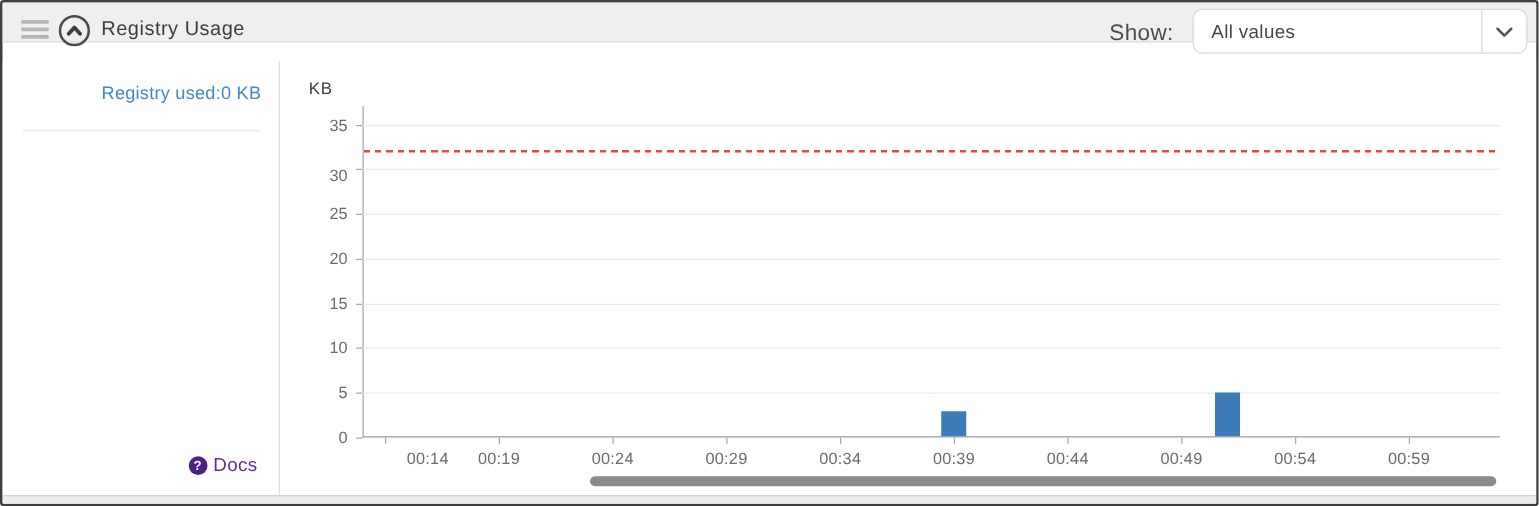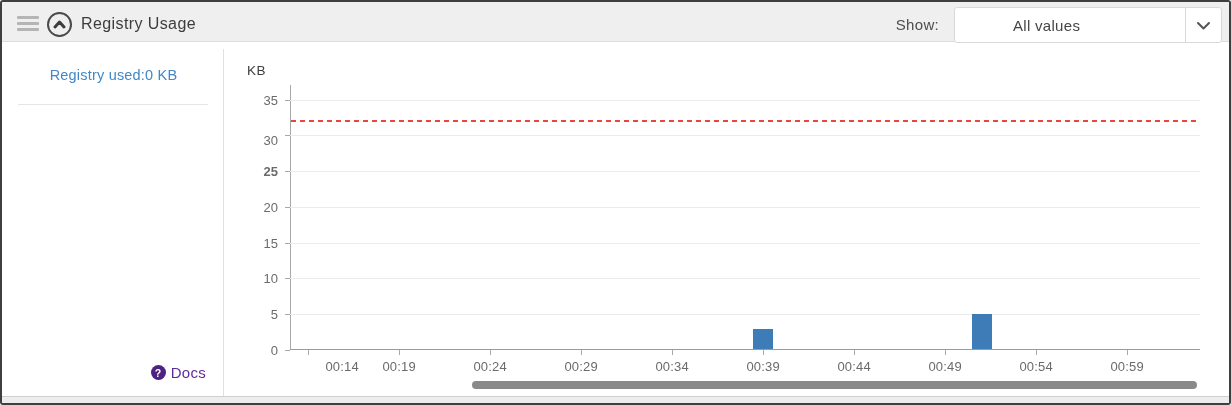--- a/index.html
+++ b/index.html
@@ -10,59 +10,59 @@
     position: relative;
     width: 1231px; height: 405px;
     border: 2px solid #3f3f3f;
     border-radius: 3px;
     background: #fff;
     overflow: hidden;
   }
 
   
   .hdr {
-    position: absolute; left: 0; top: 0; width: 1227px; height: 40px;
+    position: absolute; left: 0; top: 0; width: 1227px; height: 32px;
     background: #efefef; border-bottom: 1px solid #dedede;
   }
   .hamburger { position: absolute; left: 15px; top: 14px; width: 22px; height: 18px; cursor: pointer; }
   .hamburger span { display: block; height: 3px; background: #b5b5b5; border-radius: 1px; margin-bottom: 3px; }
   .collapse-btn {
     position: absolute; left: 45px; top: 10px; width: 25px; height: 25px;
     border: 2px solid #4a4a4a; border-radius: 50%; background: transparent;
     display: flex; align-items: center; justify-content: center; cursor: pointer;
   }
   .widget-title {
     position: absolute; left: 79px; top: 13px;
     font-size: 16px; font-weight: 500; color: #3d3d3d; letter-spacing: .4px;
   }
   .show-label {
     position: absolute; right: 290px; top: 14px;
-    font-size: 15px; color: #4d4d4d; letter-spacing: .3px;
+    font-size: 18px; color: #4d4d4d; letter-spacing: .3px;
   }
   .show-select {
     position: absolute; right: 7px; top: 5px; width: 268px; height: 36px;
-    background: #fff; border: 1px solid #d9d9d9; border-radius: 3px;
-    display: flex; align-items: center; cursor: pointer; padding-left: 44px;
+    background: #fff; border: 1px solid #d9d9d9; border-radius: 8px;
+    display: flex; align-items: center; cursor: pointer;
   }
   .show-select .sel-value {
     flex: 1; padding-left: 14px; font-size: 15px; color: #454545; letter-spacing: .3px;
   }
   .show-select .sel-caret {
     width: 36px; height: 100%; border-left: 1px solid #d9d9d9;
     display: flex; align-items: center; justify-content: center;
   }
 
   
   .sidebar {
     position: absolute; left: 0; top: 47px; width: 222px; height: 347px;
     background: #fff; border-right: 1px solid #e0e0e0;
   }
   .sb-row {
     position: absolute; left: 16px; right: 14px;
-    display: flex; justify-content: center;
+    display: flex; justify-content: flex-end;
     font-size: 14.5px; letter-spacing: .2px;
   }
   .sb-row.used { top: 18px; color: #4288c7; }
   .sb-row.limit { top: 75px; color: #ee3e3b; }
   .sb-divider { position: absolute; left: 16px; right: 15px; top: 55px; height: 1px; background: #e6e6e6; }
   .docs-link {
     position: absolute; right: 17px; bottom: 15px;
     display: flex; align-items: center; gap: 5px;
     color: #5f2c9a; font-size: 15px; letter-spacing: .3px; cursor: pointer; text-decoration: none;
   }
@@ -158,21 +158,21 @@
         <div class="ytick-mark" style="top: 189.493px;"></div>
         <div class="ytick-label" style="top: 189.493px;">10</div>
         <div class="gridline" style="top: 153.74px;"></div>
         <div class="ytick-mark" style="top: 153.74px;"></div>
         <div class="ytick-label" style="top: 153.74px;">15</div>
         <div class="gridline" style="top: 117.986px;"></div>
         <div class="ytick-mark" style="top: 117.986px;"></div>
         <div class="ytick-label" style="top: 117.986px;">20</div>
         <div class="gridline" style="top: 82.2329px;"></div>
         <div class="ytick-mark" style="top: 82.2329px;"></div>
-        <div class="ytick-label" style="top: 82.2329px; font-weight: bold;">25</div>
+        <div class="ytick-label" style="top: 82.2329px;">25</div>
         <div class="gridline" style="top: 46.4795px;"></div>
         <div class="ytick-mark" style="top: 46.4795px;"></div>
         <div class="ytick-label" style="top: 51px;">30</div>
         <div class="gridline" style="top: 10.726px;"></div>
         <div class="ytick-mark" style="top: 10.726px;"></div>
         <div class="ytick-label" style="top: 10.726px;">35</div>
         <div class="xtick-mark" style="left: 18.2px;"></div>
         <div class="xtick-label" style="left: 18.2px; margin-left: 34px;">00:14</div>
         <div class="xtick-mark" style="left: 109.2px;"></div>
         <div class="xtick-label" style="left: 109.2px;">00:19</div>

